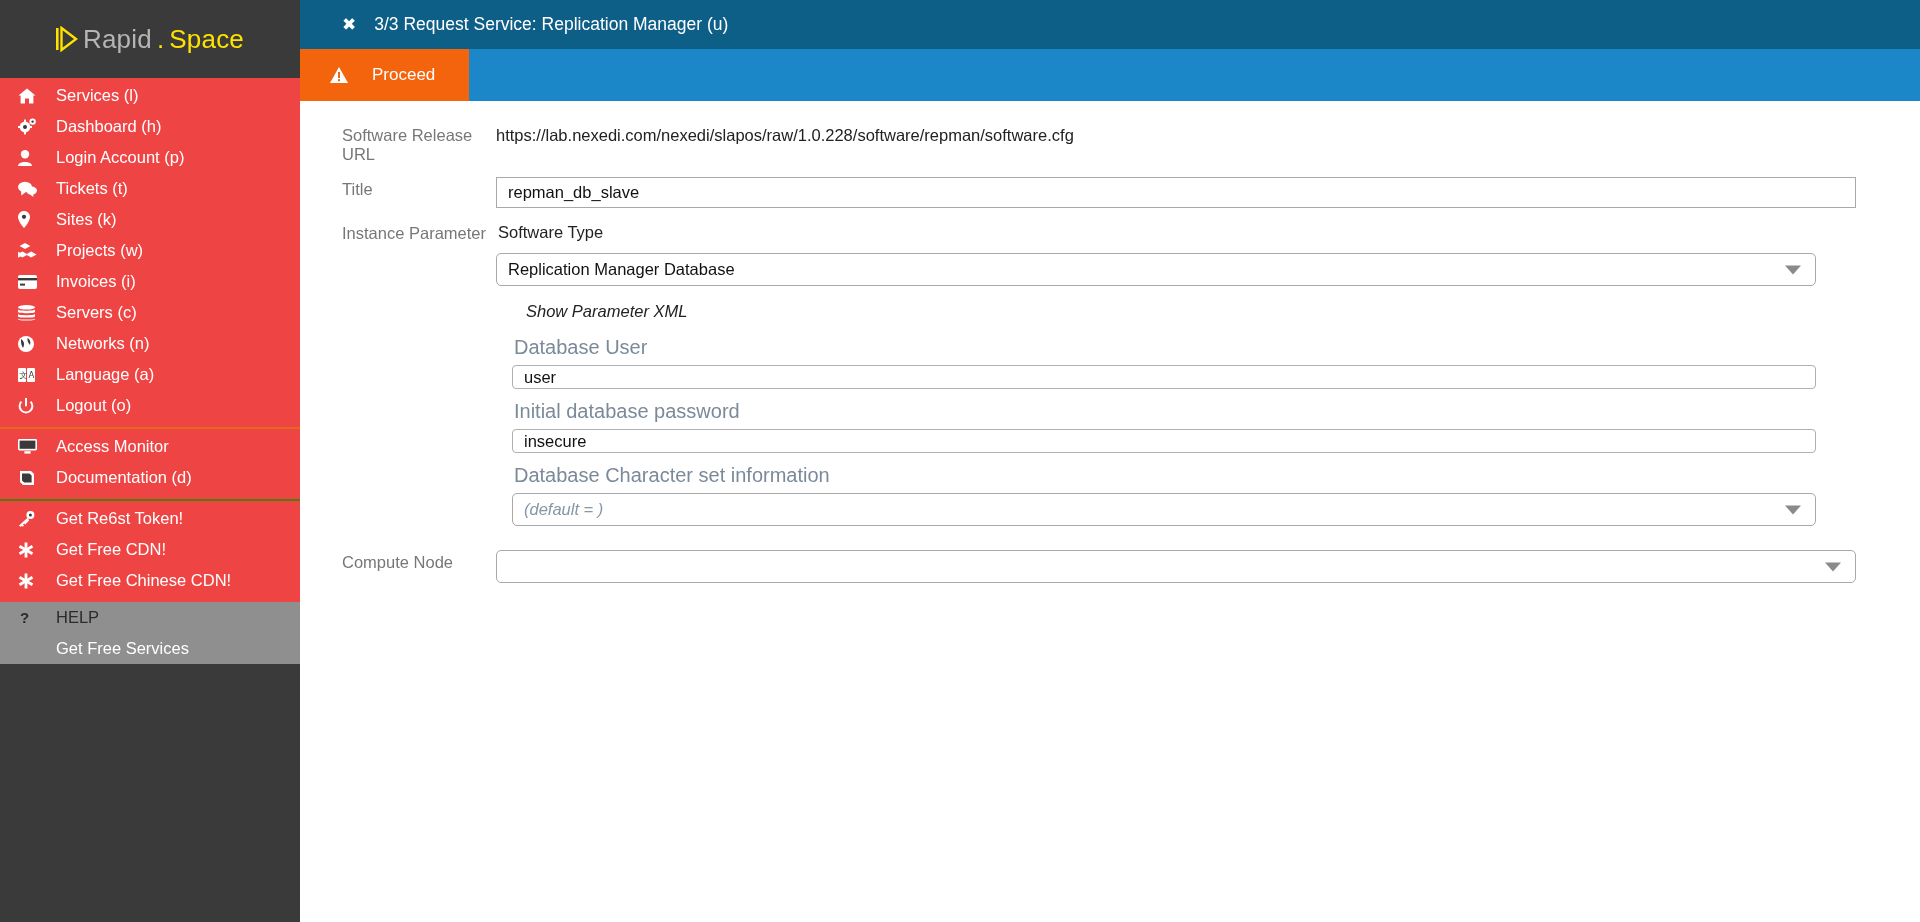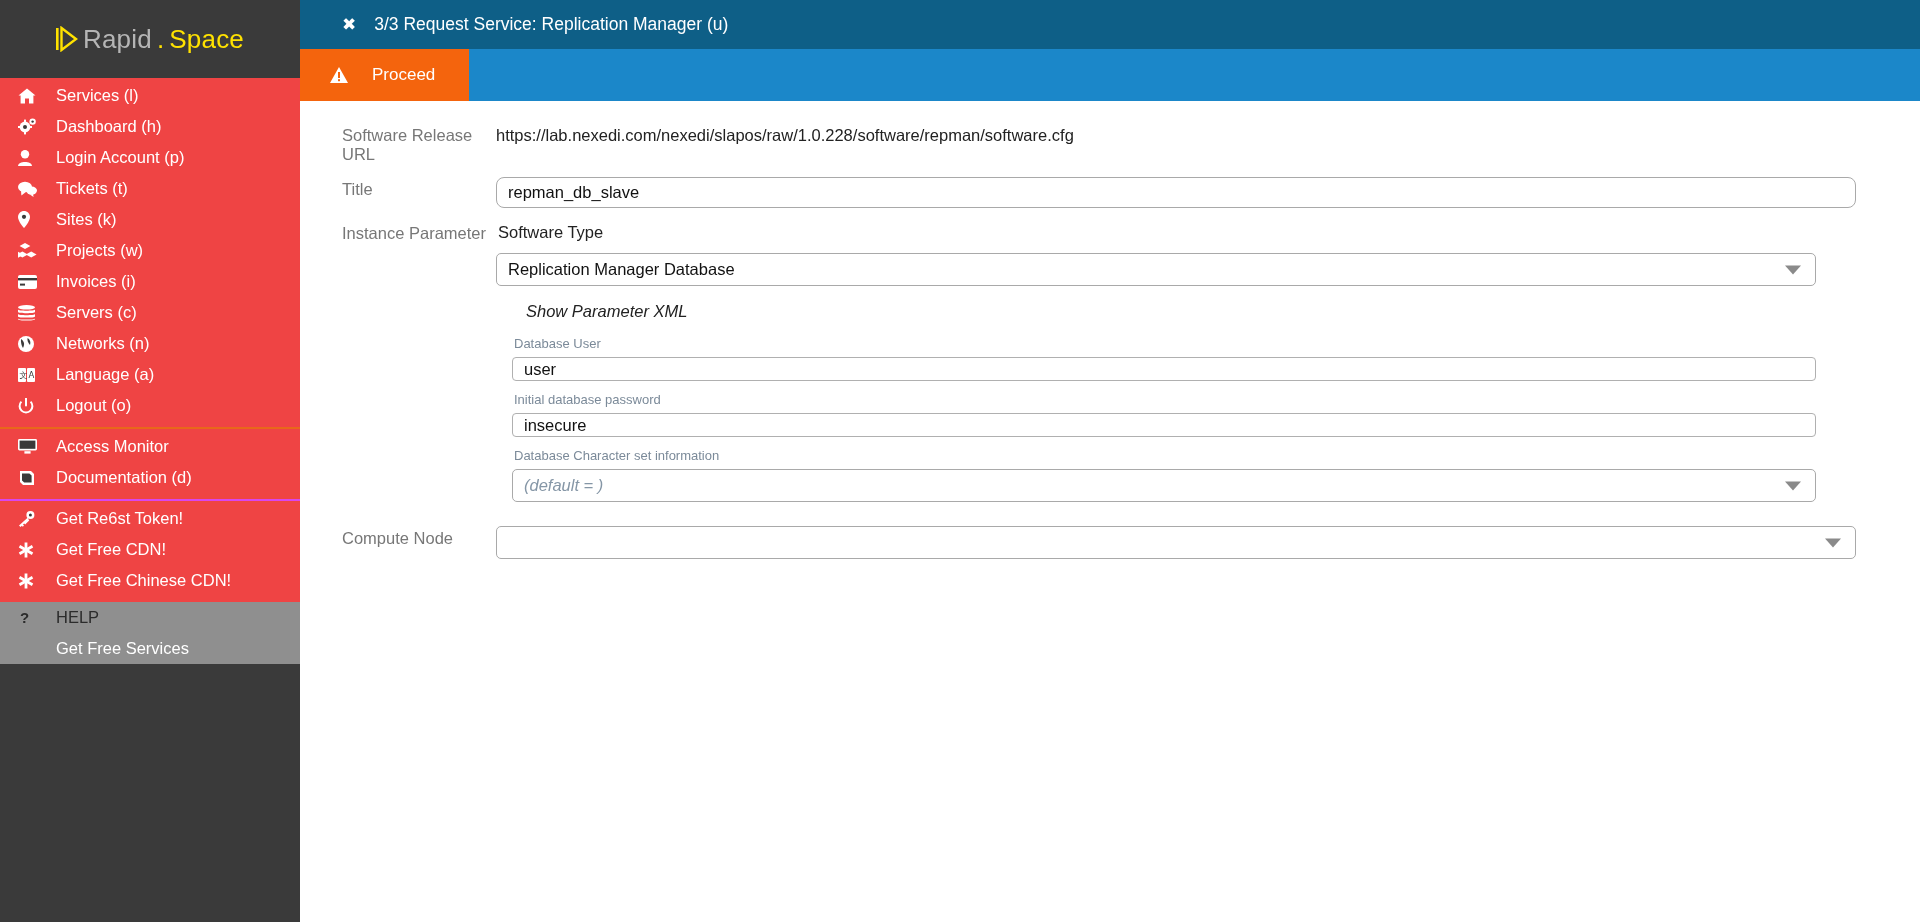--- a/index.html
+++ b/index.html
@@ -24,21 +24,21 @@
     background: #3a3a3a;
   }
   .logo { display: flex; align-items: center; gap: 5px; font-size: 26px; letter-spacing: .2px; }
   .logo-mark { width: 22px; height: 26px; display: inline-block; position: relative; }
   .logo-rapid { color: #b5b5b5; font-weight: 400; }
   .logo-dot { color: #ffe200; font-weight: 400; }
   .logo-space { color: #ffe200; font-weight: 400; }
 
   .nav-group { padding: 2px 0 6px 0; }
   .nav-group.bordered-top { border-top: 2px solid #e8681a; }
-  .nav-group.bordered-bottom { border-bottom: 2px solid #d946ef; }
+  .nav-group.bordered-bottom { border-bottom: 2px solid #4d7c0f; }
 
   .nav-item {
     display: flex; align-items: center;
     height: 31px; padding-left: 18px;
     color: #ffffff; font-size: 16.5px;
     cursor: pointer; text-decoration: none;
   }
   .nav-item .ico {
     width: 30px; min-width: 30px; display: inline-flex;
     align-items: center; justify-content: flex-start;
@@ -83,21 +83,21 @@
   .row-label {
     width: 196px; min-width: 196px;
     padding-left: 42px; padding-top: 3px;
     color: #777777; font-size: 16.5px;
   }
   .row-field { flex: 1 1 auto; padding-right: 64px; }
   .static-value { color: #222222; font-size: 16.5px; padding-top: 3px; }
 
   .txt-input {
     width: 100%; height: 31px;
-    border: 1px solid #a9a9a9; border-radius: 8px;
+    border: 1px solid #a9a9a9; border-radius: 0;
     background: #ffffff; color: #111111;
     font-size: 16.5px; padding: 0 11px;
     font-family: "Liberation Sans", sans-serif;
     outline: none;
   }
 
   .sel-wrap { position: relative; width: 100%; }
   .sel-box {
     width: 100%; height: 33px;
     border: 1px solid #a9a9a9; border-radius: 5px;
@@ -117,21 +117,21 @@
   }
 
   
   .param-block { padding-right: 40px; }
   .param-title { font-size: 16.5px; color: #222222; margin: 2px 0 11px 2px; }
   .show-xml {
     font-size: 16.5px; font-style: italic; color: #222222;
     margin: 16px 12px 15px 30px; display: inline-block; cursor: pointer;
   }
   .param-label {
-    font-size: 13px; color: #7b8a99; margin: 0 0 6px 2px;
+    font-size: 20px; color: #7b8a99; margin: 0 0 6px 2px;
   }
   .param-field { margin-bottom: 11px; padding-left: 16px; }
   .param-field .txt-input { border-color: #b0b0b0; border-radius: 4px; height: 24px; }
 </style>
 </head>
 <body>
 
 <div id="app">
 
   <div class="sidebar">

